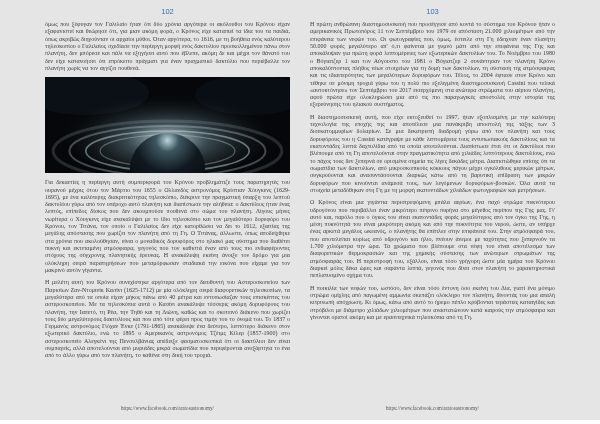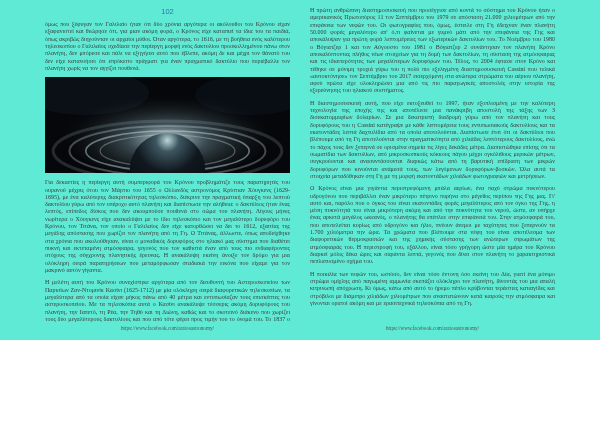--- a/index.html
+++ b/index.html
@@ -1,17 +1,17 @@
 <!DOCTYPE html>
 <html><head>
 <meta charset="utf-8">
 <style>
   html,body{margin:0;padding:0;background:#ffffff;}
   .spread{
-    width:600px;height:340px;background:#5eead4;display:flex;
+    width:600px;height:420px;background:#e5e5e5;display:flex;
     font-family:"Liberation Serif", serif;color:#3c3c3c;
     position:relative;overflow:hidden;
   }
   .page{box-sizing:border-box;height:100%;display:flex;flex-direction:column;overflow:hidden;}
   .page.left{width:300px;padding:7px 10px 8px 45px;}
   .page.right{width:300px;padding:7px 45px 8px 10px;}
   .pageno{
     text-align:center;font-size:7.5px;line-height:9px;color:#2e74b5;
     font-family:"Liberation Sans", sans-serif;margin:0 0 5px 0;flex:0 0 auto;
   }
@@ -65,20 +65,21 @@
         <circle cx="120" cy="93" r="37" fill="url(#planet)"></circle>
       </svg>
 
       <p class="para">Για δεκαετίες η περίεργη αυτή συμπεριφορά του Κρόνου προβλημάτιζε τους παρατηρητές του ουρανού μέχρις ότου τον Μάρτιο του 1655 ο Ολλανδός αστρονόμος Κρίστιαν Χόυγκενς (1629-1695), με ένα καλύτερης διακριτικότητας τηλεσκόπιο, διέκρινε την πραγματική ύπαρξη του λεπτού δακτυλίου γύρω από τον υπέροχο αυτό πλανήτη και διαπίστωσε την αλήθεια: ο δακτύλιος ήταν ένας λεπτός, επίπεδος δίσκος που δεν ακουμπούσε πουθενά στο σώμα του πλανήτη. Λίγους μήνες νωρίτερα ο Χόυγκενς είχε ανακαλύψει με το ίδιο τηλεσκόπιο και τον μεγαλύτερο δορυφόρο του Κρόνου, τον Τιτάνα, τον οποίο ο Γαλιλαίος δεν είχε κατορθώσει να δει το 1612, εξαιτίας της μεγάλης απόστασης που χωρίζει τον πλανήτη από τη Γη. Ο Τιτάνας, άλλωστε, όπως αποδείχθηκε στα χρόνια που ακολούθησαν, είναι ο μοναδικός δορυφόρος στο ηλιακό μας σύστημα που διαθέτει πυκνή και εκτεταμένη ατμόσφαιρα, γεγονός που τον καθιστά έναν από τους πιο ενδιαφέροντες στόχους της σύγχρονης πλανητικής έρευνας. Η ανακάλυψη εκείνη άνοιξε τον δρόμο για μια ολόκληρη σειρά παρατηρήσεων που μεταμόρφωσαν σταδιακά την εικόνα που είχαμε για τον μακρινό αυτόν γίγαντα.</p>
       <p class="para">Η μελέτη αυτή του Κρόνου συνεχίστηκε αργότερα από τον διευθυντή του Αστεροσκοπείου των Παρισίων Ζαν-Ντομινίκ Κασίνι (1625-1712) με μία ολόκληρη σειρά διαφορετικών τηλεσκοπίων, τα μεγαλύτερα από τα οποία είχαν μήκος πάνω από 40 μέτρα και εντυπωσίαζαν τους επισκέπτες του αστεροσκοπείου. Με τα τηλεσκόπια αυτά ο Κασίνι ανακάλυψε τέσσερις ακόμη δορυφόρους του πλανήτη, την Ιαπετό, τη Ρέα, την Τηθύ και τη Διώνη, καθώς και το σκοτεινό διάκενο που χωρίζει τους δύο μεγαλύτερους δακτυλίους και που από τότε φέρει προς τιμήν του το όνομά του. Το 1837 ο Γερμανός αστρονόμος Γιόχαν Ένκε (1791-1865) ανακάλυψε ένα δεύτερο, λεπτότερο διάκενο στον εξωτερικό δακτύλιο, ενώ το 1895 ο Αμερικανός αστρονόμος Τζέιμς Κίλερ (1857-1900) στο αστεροσκοπείο Αλεγκένι της Πενσυλβάνιας απέδειξε φασματοσκοπικά ότι οι δακτύλιοι δεν είναι συμπαγείς, αλλά αποτελούνται από μυριάδες μικρά σωματίδια που περιφέρονται ανεξάρτητα το ένα από το άλλο γύρω από τον πλανήτη, το καθένα στη δική του τροχιά.</p>
     </div>
     <div class="footer">https://www.facebook.com/aratosastronomy/</div>
   </div>
 
   <div class="page right">
+    <div class="pageno">103</div>
     <div class="bodytext">
       <p class="para">Η πρώτη ανθρώπινη διαστημοσυσκευή που προσέγγισε από κοντά το σύστημα του Κρόνου ήταν ο αμερικανικός Πρωτοπόρος 11 τον Σεπτέμβριο του 1979 σε απόσταση 21.000 χιλιομέτρων από την επιφάνεια των νεφών του. Οι φωτογραφίες που, όμως, έστειλε στη Γη έδειχναν έναν πλανήτη 50.000 φορές μεγαλύτερο απ' ό,τι φαίνεται με γυμνό μάτι από την επιφάνεια της Γης και αποκάλυψαν για πρώτη φορά λεπτομέρειες των εξωτερικών δακτυλίων του. Το Νοέμβριο του 1980 ο Βόγιατζερ 1 και τον Αύγουστο του 1981 ο Βόγιατζερ 2 συνάντησαν τον πλανήτη Κρόνο αποκαλύπτοντας πλήθος νέων στοιχείων για τη δομή των δακτυλίων, τη σύσταση της ατμόσφαιρας και τις ιδιαιτερότητες των μεγαλύτερων δορυφόρων του. Τέλος, το 2004 έφτασε στον Κρόνο και τέθηκε σε μόνιμη τροχιά γύρω του η πολύ πιο εξελιγμένη διαστημοσυσκευή Cassini που τελικά «αυτοκτόνησε» τον Σεπτέμβριο του 2017 εισερχόμενη στα ανώτερα στρώματα του αέριου πλανήτη, αφού πρώτα είχε ολοκληρώσει μια από τις πιο παραγωγικές αποστολές στην ιστορία της εξερεύνησης του ηλιακού συστήματος.</p>
       <p class="para">Η διαστημοσυσκευή αυτή, που είχε εκτοξευθεί το 1997, ήταν εξοπλισμένη με την καλύτερη τεχνολογία της εποχής της και αποτέλεσε μια πανάκριβη αποστολή της τάξης των 3 δισεκατομμυρίων δολαρίων. Σε μια δεκατριετή διαδρομή γύρω από τον πλανήτη και τους δορυφόρους του η Cassini κατέγραψε με κάθε λεπτομέρεια τους εντυπωσιακούς δακτυλίους και τα εκατοντάδες λεπτά δαχτυλίδια από τα οποία αποτελούνται. Διαπίστωσε έτσι ότι οι δακτύλιοι που βλέπουμε από τη Γη αποτελούνται στην πραγματικότητα από χιλιάδες λεπτότερους δακτυλίους, ενώ το πάχος τους δεν ξεπερνά σε ορισμένα σημεία τις λίγες δεκάδες μέτρα. Διαπιστώθηκε επίσης ότι τα σωματίδια των δακτυλίων, από μικροσκοπικούς κόκκους πάγου μέχρι ογκόλιθους μερικών μέτρων, συγκρούονται και ανασυντάσσονται διαρκώς κάτω από τη βαρυτική επίδραση των μικρών δορυφόρων που κινούνται ανάμεσά τους, των λεγόμενων δορυφόρων-βοσκών. Όλα αυτά τα στοιχεία μεταδόθηκαν στη Γη με τη μορφή εκατοντάδων χιλιάδων φωτογραφιών και μετρήσεων.</p>
       <p class="para">Ο Κρόνος είναι μια γιγάντια περιστρεφόμενη μπάλα αερίων, ένα παχύ στρώμα πυκνότερου υδρογόνου που περιβάλλει έναν μικρότερο πέτρινο πυρήνα στο μέγεθος περίπου της Γης μας. Γι' αυτό και, παρόλο που ο όγκος του είναι εκατοντάδες φορές μεγαλύτερος από τον όγκο της Γης, η μέση πυκνότητά του είναι μικρότερη ακόμη και από την πυκνότητα του νερού, ώστε, αν υπήρχε ένας αρκετά μεγάλος ωκεανός, ο πλανήτης θα επέπλεε στην επιφάνειά του. Στην ατμόσφαιρά του, που αποτελείται κυρίως από υδρογόνο και ήλιο, πνέουν άνεμοι με ταχύτητες που ξεπερνούν τα 1.700 χιλιόμετρα την ώρα. Τα χρώματα που βλέπουμε στα νέφη του είναι αποτέλεσμα των διαφορετικών θερμοκρασιών και της χημικής σύστασης των ανώτερων στρωμάτων της ατμόσφαιράς του. Η περιστροφή του, εξάλλου, είναι τόσο γρήγορη ώστε μία ημέρα του Κρόνου διαρκεί μόλις δέκα ώρες και σαράντα λεπτά, γεγονός που δίνει στον πλανήτη το χαρακτηριστικά πεπλατυσμένο σχήμα του.</p>
       <p class="para">Η ποικιλία των νεφών του, ωστόσο, δεν είναι τόσο έντονη όσο εκείνη του Δία, γιατί ένα μόνιμο στρώμα ομίχλης από παγωμένη αμμωνία σκεπάζει ολόκληρο τον πλανήτη, δίνοντάς του μια απαλή κιτρινωπή απόχρωση. Κι όμως, κάτω από αυτό το ήρεμο πέπλο κρύβονται τεράστιες καταιγίδες και στρόβιλοι με διάμετρο χιλιάδων χιλιομέτρων που αναστατώνουν κατά καιρούς την ατμόσφαιρα και γίνονται ορατοί ακόμη και με ερασιτεχνικά τηλεσκόπια από τη Γη.</p>
     </div>
     <div class="footer">https://www.facebook.com/aratosastronomy/</div>
   </div>
 
 </div>

